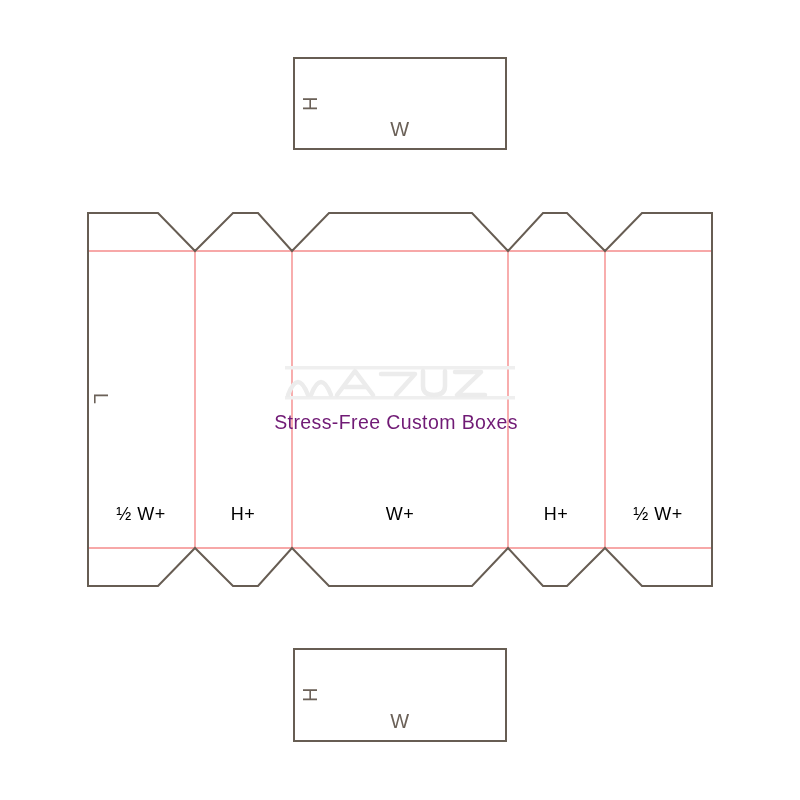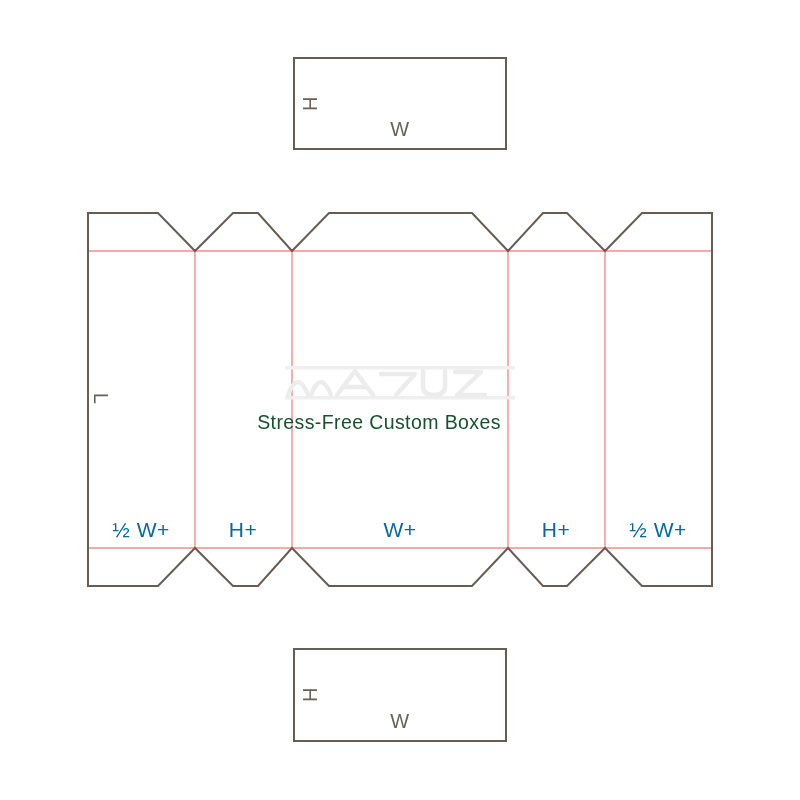--- a/index.html
+++ b/index.html
@@ -32,40 +32,40 @@
     transform: translateX(-50%);
     color: #6b6158; font-size: 20px; letter-spacing: 0.5px;
   }
   
   .dieline-svg { position: absolute; left: 0; top: 200px; width: 800px; height: 400px; }
   .cut-path  { fill: none; stroke: #675d53; stroke-width: 2; stroke-linejoin: miter; }
   .fold-line { stroke: #f58b8b; stroke-width: 1.4; }
   
   .panel-label {
     position: absolute;
-    top: 518px;
+    top: 504px;
     transform: translateX(-50%);
-    color: #0369a1; font-size: 21px; letter-spacing: 0.5px;
+    color: #000000; font-size: 18px; letter-spacing: 0.5px;
     white-space: nowrap;
   }
   .l-label {
     position: absolute;
     left: 95px; top: 387px;
     transform: rotate(90deg);
     color: #6b6158; font-size: 20px; letter-spacing: 0.5px;
   }
   
   .wm-logo-svg { position: absolute; left: 285px; top: 362px; width: 230px; height: 42px; }
   .wm-bar    { fill: #efefef; }
   .wm-letter { fill: none; stroke: #ececec; stroke-width: 4.5; stroke-linecap: round; stroke-linejoin: round; }
   .wm-tagline {
     position: absolute;
-    left: 379px; top: 411px;
+    left: 396px; top: 411px;
     transform: translateX(-50%);
-    color: #14532d; font-size: 19.5px; letter-spacing: 0.4px;
+    color: #701a75; font-size: 19.5px; letter-spacing: 0.4px;
     white-space: nowrap;
   }
 </style>
 </head>
 <body>
 
 <div class="canvas">
 
   <div class="spec-rect top">
     <span class="rect-h-label">H</span>

